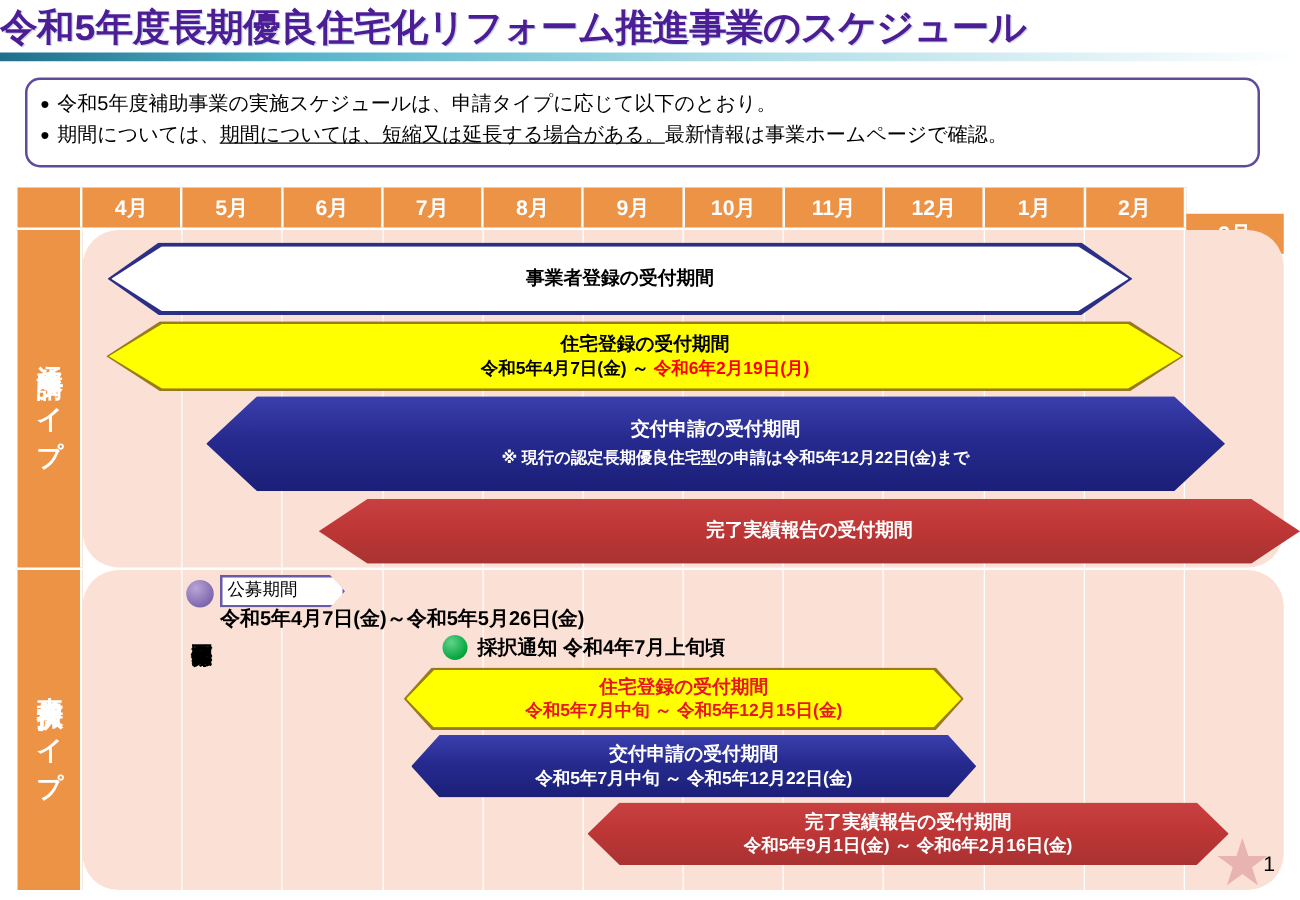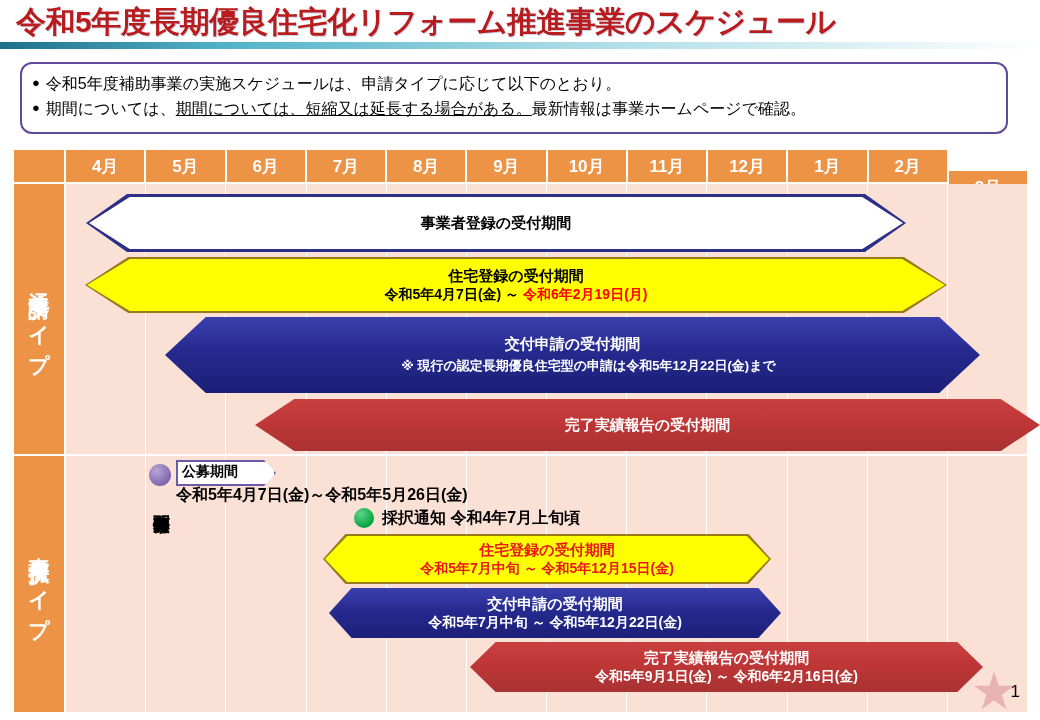--- a/index.html
+++ b/index.html
@@ -5,24 +5,25 @@
   html,body{margin:0;padding:0;}
   body{
     width:1040px;height:720px;
     background:#ffffff;
     font-family:"Liberation Sans","DejaVu Sans",sans-serif;
     overflow:hidden;position:relative;
   }
   
   #title-bar{position:absolute;left:0;top:0;width:1040px;height:52px;}
   #page-title{
-    position:absolute;left:16px;top:2px;
-    font-size:30px;font-weight:bold;color:#b91c1c;
+    position:absolute;left:0;top:2px;
+    font-size:30px;font-weight:bold;color:#4c1d95;
     letter-spacing:-0.5px;white-space:nowrap;
     text-shadow:1px 1px 0 #cdd9ee;
+    font-family:Liberation Mono, monospace;
   }
   #title-rule{
     position:absolute;left:0;top:42px;width:1040px;height:7px;
     background:linear-gradient(to right,#1f6f8b 0%,#53b3c9 22%,#a9dbe6 55%,#ffffff 100%);
   }
   
   #note-box{
     position:absolute;left:20px;top:62px;width:988px;height:72px;
     border:2px solid #5f4a9b;border-radius:12px;background:#ffffff;
     box-sizing:border-box;padding:6px 10px 0 10px;
@@ -45,21 +46,21 @@
   #band1{top:34px;height:270px;}
   #band2{top:306px;height:256px;}
   .band-label{
     width:52px;background:#ed9346;color:#ffffff;
     font-size:21px;font-weight:bold;
     writing-mode:vertical-rl;text-orientation:upright;
     display:flex;align-items:center;justify-content:center;
     letter-spacing:2px;box-sizing:border-box;
     border-right:2px solid #ffffff;
   }
-  .band-body{flex:1;position:relative;background:#fbe0d5;}
+  .band-body{flex:1;position:relative;background:#fbe0d5;border-radius:29px;}
   .col-lines{position:absolute;left:0;top:0;right:0;bottom:0;display:flex;pointer-events:none;}
   .col-line{flex:1;border-right:1px solid #ffffff;box-sizing:border-box;}
   .col-line:last-child{border-right:none;}
   
   .bar{
     position:absolute;display:flex;flex-direction:column;
     align-items:center;justify-content:center;
     text-align:center;box-sizing:border-box;
     clip-path:polygon(0% 50%,5% 0%,95% 0%,100% 50%,95% 100%,5% 100%);
   }
@@ -79,21 +80,21 @@
   .red-hl{color:#ff0000;}
   .red-txt{color:#e8161f;}
   
   #koubo-callout{
     position:absolute;left:110px;top:4px;width:100px;height:26px;
     background:#ffffff;border:2px solid #6b5aa8;
     clip-path:polygon(0% 0%,88% 0%,100% 50%,88% 100%,0% 100%);
     box-sizing:border-box;
   }
   #koubo-label{
-    position:absolute;left:116px;top:7px;font-size:14px;font-weight:bold;color:#000;white-space:nowrap;
+    position:absolute;left:116px;top:7px;font-size:14px;font-weight:normal;color:#000;white-space:nowrap;
   }
   #koubo-dates{
     position:absolute;left:110px;top:29px;font-size:16px;font-weight:bold;color:#000;white-space:nowrap;
   }
   #purple-dot{
     position:absolute;left:83px;top:8px;width:22px;height:22px;border-radius:50%;
     background:radial-gradient(circle at 35% 30%,#b9a6d6,#7b64ad 75%);
   }
   #green-dot{
     position:absolute;left:288px;top:52px;width:20px;height:20px;border-radius:50%;

